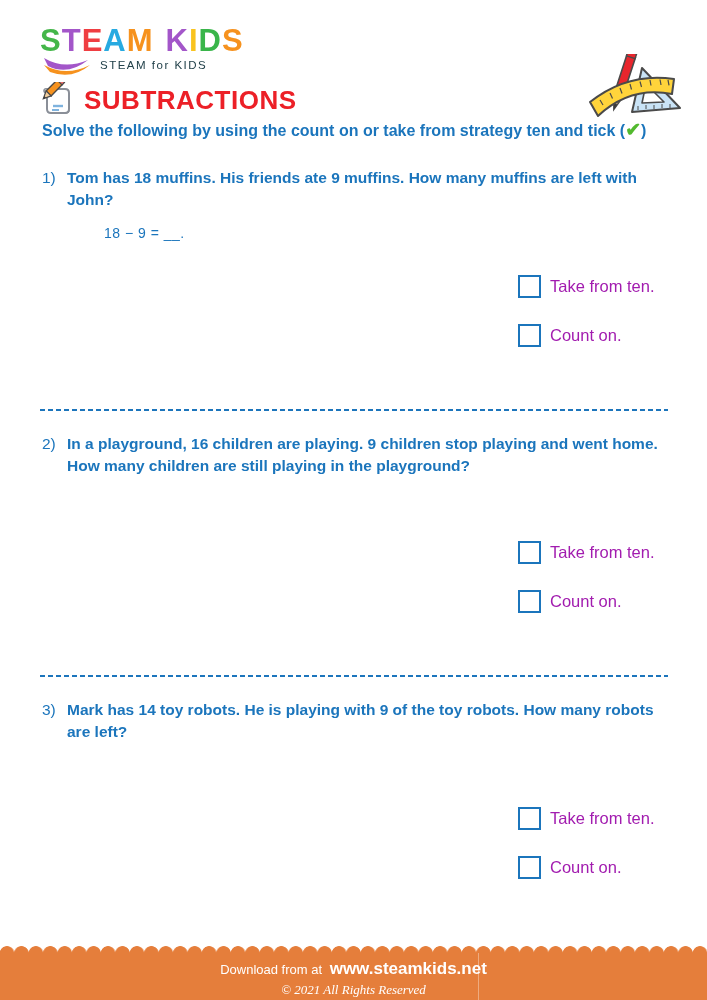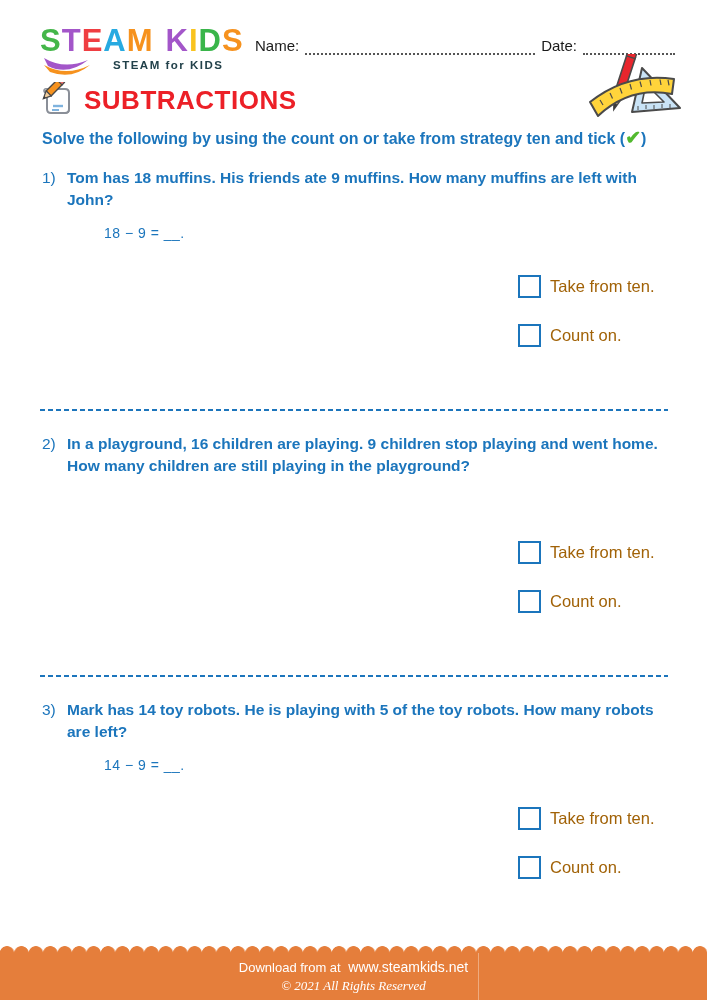--- a/index.html
+++ b/index.html
@@ -18,76 +18,76 @@
   .lw1 span:nth-child(2){color:#A356C9;}
   .lw1 span:nth-child(3){color:#EF3E42;}
   .lw1 span:nth-child(4){color:#27AAE1;}
   .lw1 span:nth-child(5){color:#F6921E;}
   .lw2 span:nth-child(1){color:#A356C9;}
   .lw2 span:nth-child(2){color:#F9C31F;}
   .lw2 span:nth-child(3){color:#39B54A;}
   .lw2 span:nth-child(4){color:#F6921E;}
   .logo-sub{display:flex;align-items:flex-start;margin-top:0px;}
   .logo-swoosh{margin-left:2px;}
-  .logo-subtitle{font-size:11.5px;font-weight:bold;color:#22414a;letter-spacing:1.5px;margin-left:21px;margin-top:3px;}
+  .logo-subtitle{font-size:11.5px;font-weight:normal;color:#22414a;letter-spacing:1.5px;margin-left:8px;margin-top:3px;}
 
   .name-date{
     position:absolute;left:255px;top:37px;width:420px;
     display:flex;align-items:flex-end;font-size:15px;color:#1a1a1a;
   }
   .nd-label{flex:none;padding-bottom:1px;}
   .dotline{border-bottom:2px dotted #555;height:14px;margin:0 6px;}
   .dot-name{flex:1;}
   .dot-date{width:92px;margin-right:0;}
 
   
   .title-row{position:absolute;left:40px;top:82px;display:flex;align-items:center;}
   .title-icon{width:36px;height:36px;flex:none;}
   .page-title{color:#EC2027;font-size:26px;font-weight:bold;letter-spacing:0.5px;margin-left:8px;}
 
   .tools-art{position:absolute;left:586px;top:54px;width:102px;height:70px;}
 
   
   .instructions{
-    position:absolute;left:42px;top:127px;width:648px;
+    position:absolute;left:42px;top:119px;width:648px;
     color:#1B75BC;font-weight:bold;font-size:16px;line-height:21.5px;
   }
   .tick-glyph{color:#52B92E;font-size:19px;font-weight:bold;}
 
   
   .question{position:absolute;left:42px;width:633px;}
   .q1{top:167px;height:200px;}
   .q2{top:433px;height:200px;}
   .q3{top:699px;height:200px;}
   .q-line{display:flex;color:#1B75BC;font-size:15.5px;line-height:21.5px;}
   .q-num{width:25px;flex:none;}
   .q-text{width:603px;font-weight:bold;}
   .equation{margin:15px 0 0 62px;font-size:14px;color:#1B75BC;letter-spacing:0.5px;}
   .options{position:absolute;left:476px;top:108px;}
   .option-row{display:flex;align-items:center;margin-bottom:26px;height:23px;}
   .checkbox{width:19px;height:19px;border:2px solid #1B75BC;background:#fff;margin-right:9px;flex:none;}
-  .option-label{font-size:16.5px;color:#a16207;white-space:nowrap;}
+  .option-label{font-size:16.5px;color:#a21caf;white-space:nowrap;}
 
   .separator{
     position:absolute;left:40px;width:628px;height:2px;
     background-image:repeating-linear-gradient(90deg,#1C75BC 0 5px,rgba(0,0,0,0) 5px 8px);
   }
   .sep1{top:409px;}
   .sep2{top:675px;}
 
   
   .footer{position:absolute;left:0;bottom:0;width:707px;}
   .footer-scallop{
     height:9px;
     background-image:radial-gradient(circle at 7px 9.5px,#E57E3B 7px,rgba(0,0,0,0) 7.7px);
     background-size:14.45px 9px;background-repeat:repeat-x;
   }
   .footer-body{position:relative;height:47px;background:#E57E3B;color:#fff;text-align:center;}
   .footer-line1{padding-top:6px;font-size:13px;}
-  .footer-site{font-weight:normal;font-size:14px;margin-left:4px;margin-top:36px;}
+  .footer-site{font-weight:bold;font-size:17px;margin-left:4px;margin-top:36px;}
   .footer-line2{font-size:13px;font-style:italic;margin-top:3px;font-family:"Liberation Serif", serif;}
   .footer-divider{position:absolute;left:478px;top:0;width:1px;height:47px;background:rgba(255,255,255,0.35);}
 </style>
 </head>
 <body>
 
 <div class="page">
 
   <div class="logo">
     <div class="logo-word">
@@ -95,26 +95,20 @@
     </div>
     <div class="logo-sub">
       <svg class="logo-swoosh" width="50" height="20" viewBox="0 0 50 20">
         <path d="M2 2 Q 22 14 46 4 Q 26 20 6 10 Z" fill="#A356C9"></path>
         <path d="M2 9 Q 24 21 48 9 Q 30 24 8 16 Z" fill="#F6921E"></path>
       </svg>
       <div class="logo-subtitle">STEAM for KIDS</div>
     </div>
   </div>
 
-  <div class="name-date">
-    <span class="nd-label">Name:</span>
-    <span class="dotline dot-name"></span>
-    <span class="nd-label">Date:</span>
-    <span class="dotline dot-date"></span>
-  </div>
 
   <div class="title-row">
     <svg class="title-icon" viewBox="0 0 36 36">
       <path d="M8 7 h17 q4 0 4 4 v16 q0 4 -4 4 H11 q-4 0 -4 -4 V11" fill="#ffffff" stroke="#8a8f98" stroke-width="2" stroke-linejoin="round"></path>
       <path d="M7 11 q-3 0 -3 -2.5 Q 4 6 8 7" fill="#e8eaee" stroke="#8a8f98" stroke-width="1.6"></path>
       <path d="M25 31 q4 0 4 -3" fill="none" stroke="#8a8f98" stroke-width="1.6"></path>
       <line x1="13" y1="24" x2="23" y2="24" stroke="#7FB3DE" stroke-width="2.4"></line>
       <line x1="12" y1="28" x2="19" y2="28" stroke="#7FB3DE" stroke-width="2"></line>
       <g transform="rotate(45 10 10)">
         <rect x="6.5" y="-4" width="7" height="16" fill="#F6921E" stroke="#4a4a4a" stroke-width="1.4"></rect>
@@ -201,23 +195,22 @@
         <span class="option-label">Count on.</span>
       </div>
     </div>
   </div>
 
   <div class="separator sep2"></div>
 
   <div class="question q3">
     <div class="q-line">
       <span class="q-num">3)</span>
-      <span class="q-text">Mark has 14 toy robots. He is playing with 5 of the toy robots. How many robots are left?</span>
-    </div>
-    <div class="equation">14 − 9 = __.</div>
+      <span class="q-text">Mark has 14 toy robots. He is playing with 9 of the toy robots. How many robots are left?</span>
+    </div>
     <div class="options">
       <div class="option-row">
         <span class="checkbox"></span>
         <span class="option-label">Take from ten.</span>
       </div>
       <div class="option-row">
         <span class="checkbox"></span>
         <span class="option-label">Count on.</span>
       </div>
     </div>

